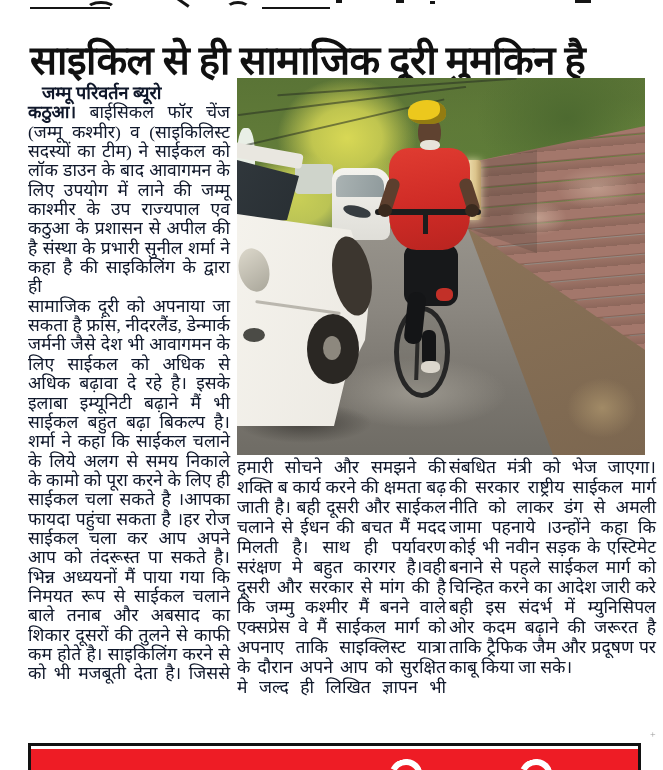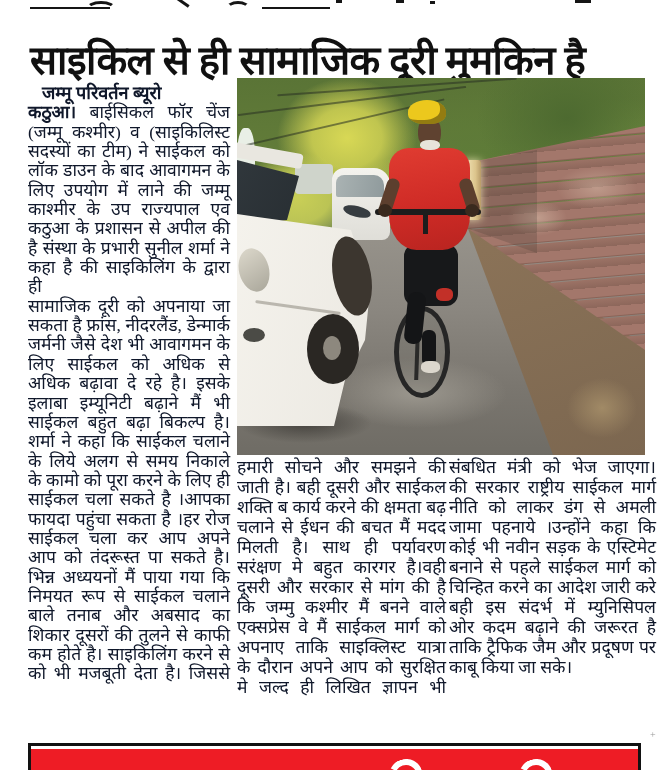--- a/index.html
+++ b/index.html
@@ -196,22 +196,22 @@
       <div class="t-line">निमयत रूप से साईकल चलाने</div>
       <div class="t-line">बाले तनाब और अबसाद का</div>
       <div class="t-line">शिकार दूसरों की तुलने से काफी</div>
       <div class="t-line">कम होते है।  साइकिलिंग करने से</div>
       <div class="t-line">को भी मजबूती देता है। जिससे</div>
     </div>
 </div>
 
 <div class="col col-mid">
     <div class="t-line">हमारी सोचने और समझने की</div>
+    <div class="t-line">शक्ति ब कार्य करने की क्षमता बढ़</div>
     <div class="t-line">जाती है। बही दूसरी और साईकल</div>
-    <div class="t-line">शक्ति ब कार्य करने की क्षमता बढ़</div>
     <div class="t-line">चलाने से ईधन की बचत मैं मदद</div>
     <div class="t-line">मिलती है। साथ ही पर्यावरण</div>
     <div class="t-line">सरंक्षण मे बहुत कारगर है।वही</div>
     <div class="t-line">दूसरी और सरकार से मांग की है</div>
     <div class="t-line">कि जम्मु कश्मीर मैं बनने वाले</div>
     <div class="t-line">एक्सप्रेस वे मैं साईकल मार्ग को</div>
     <div class="t-line">अपनाए ताकि साइक्लिस्ट यात्रा</div>
     <div class="t-line">के दौरान अपने आप को सुरक्षित</div>
     <div class="t-line">मे जल्द ही लिखित ज्ञापन भी</div>
   </div>

